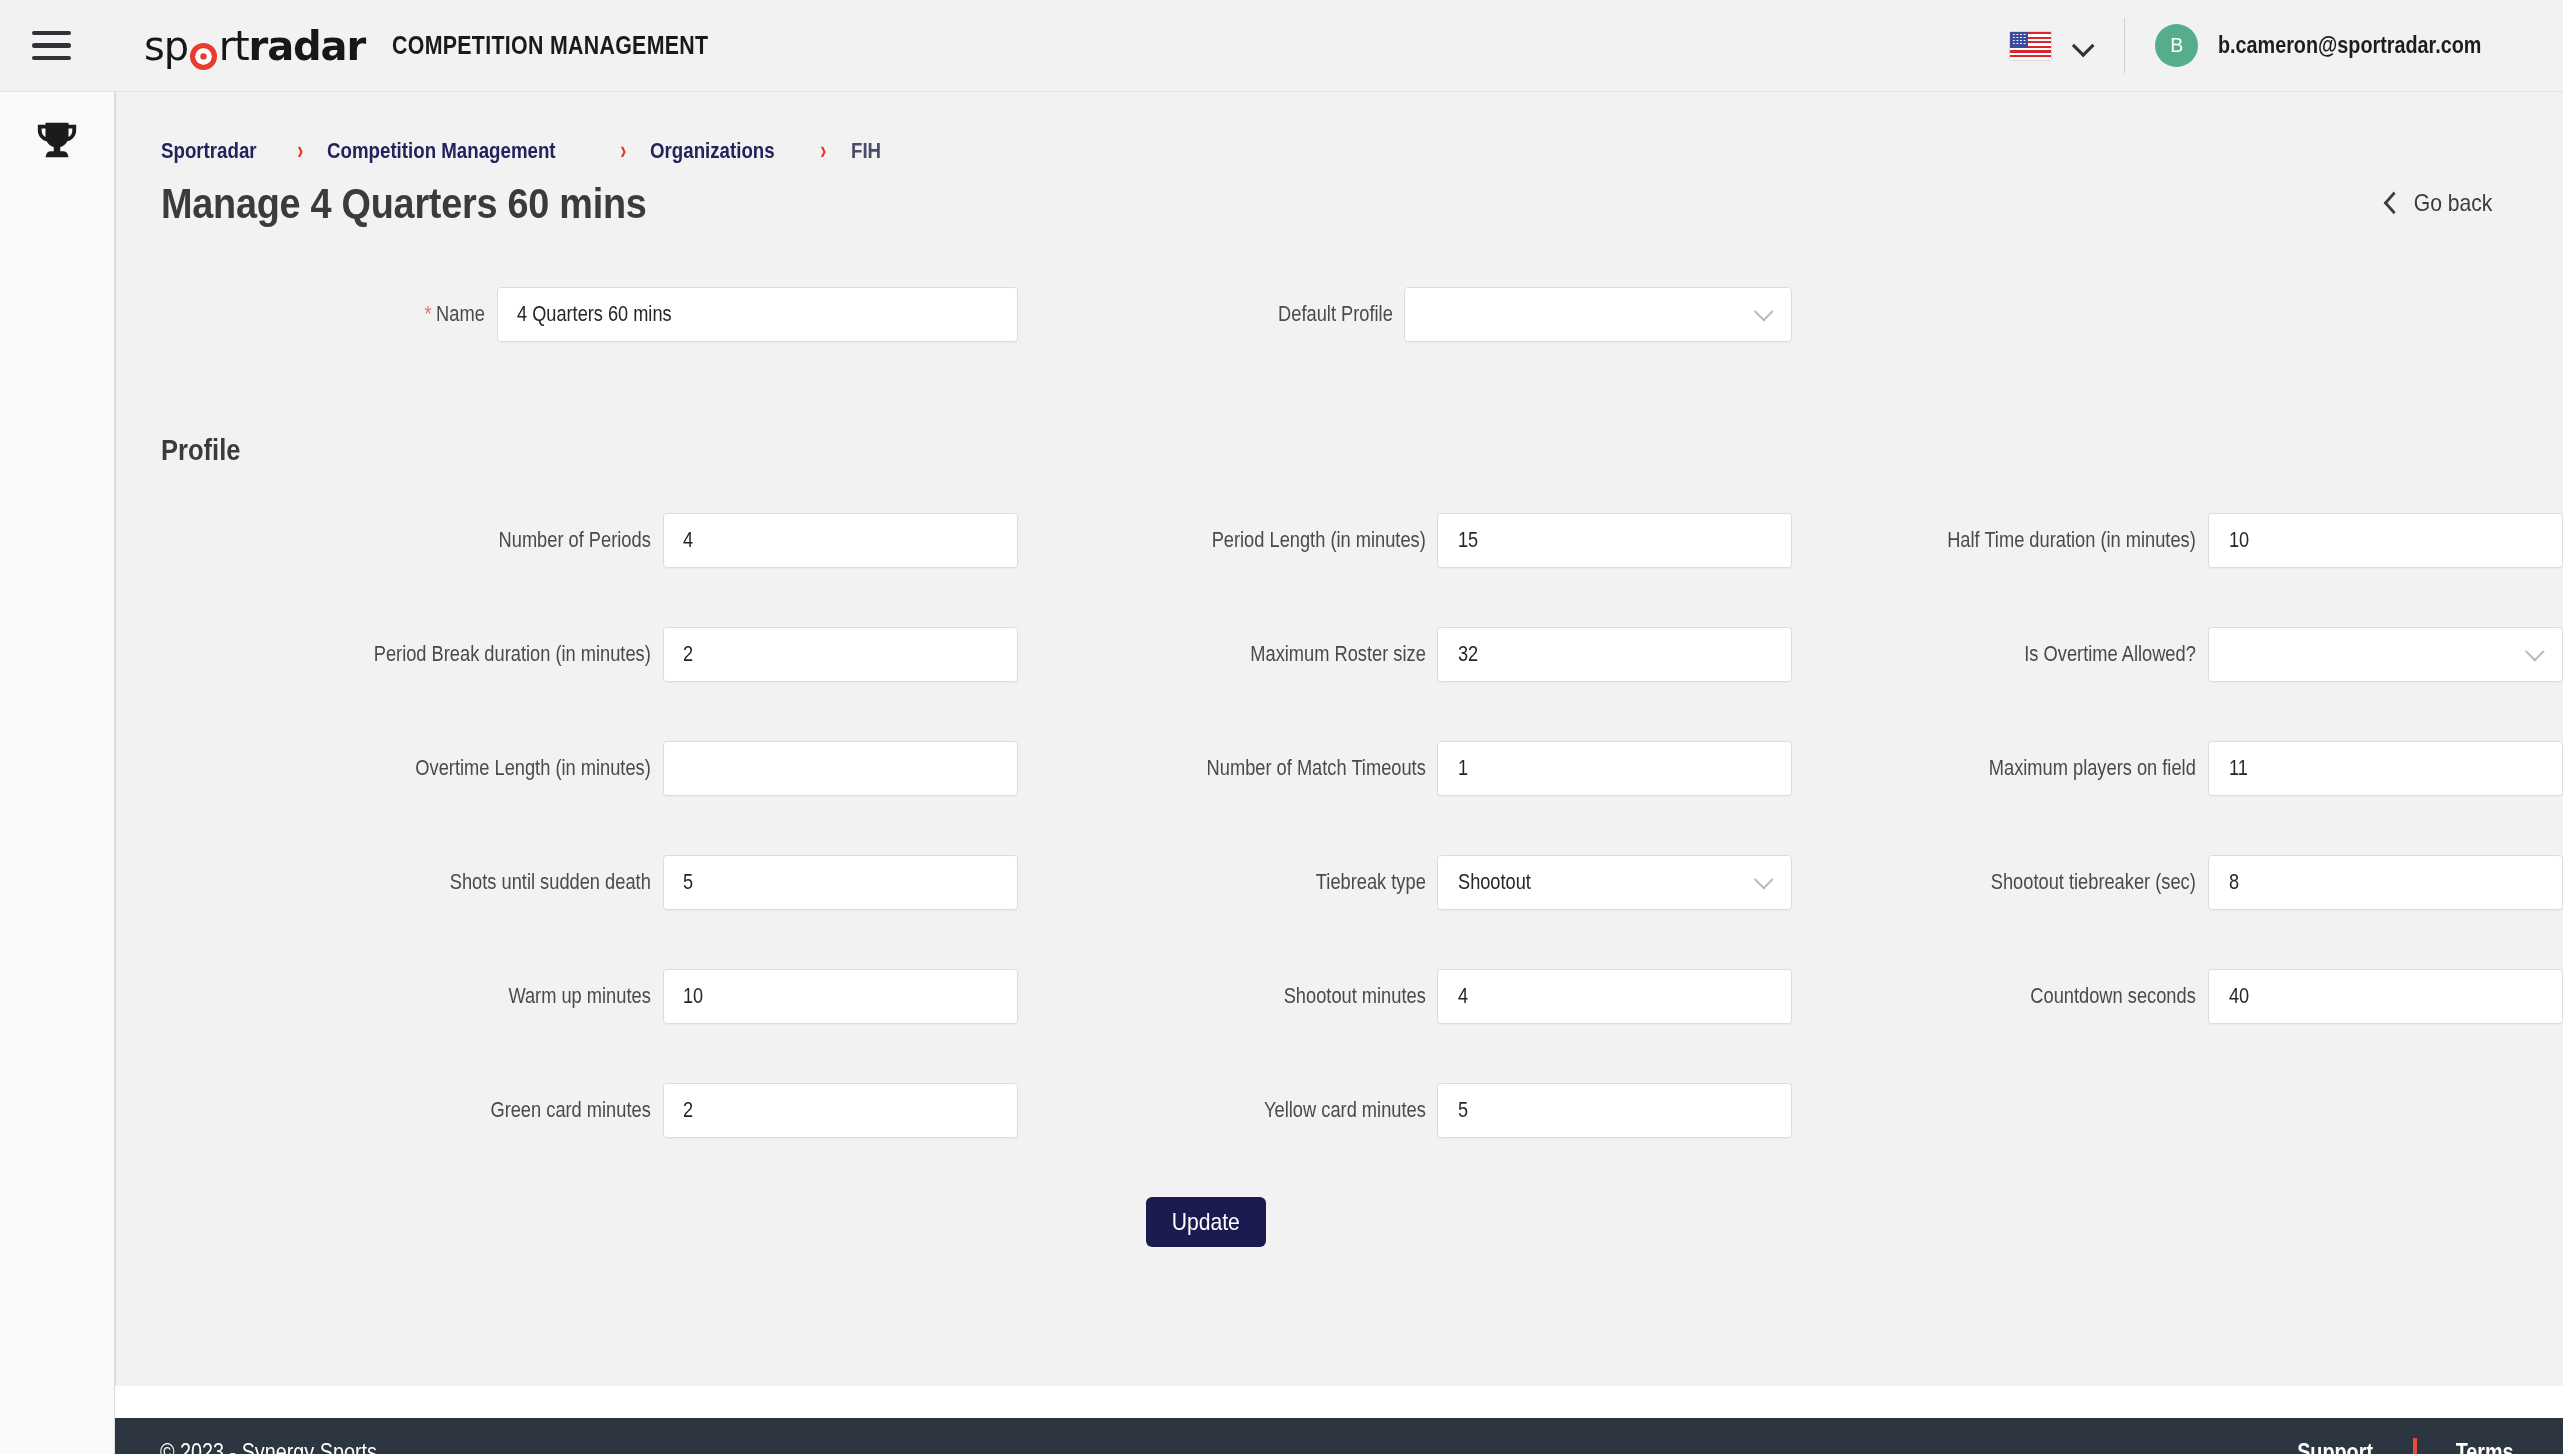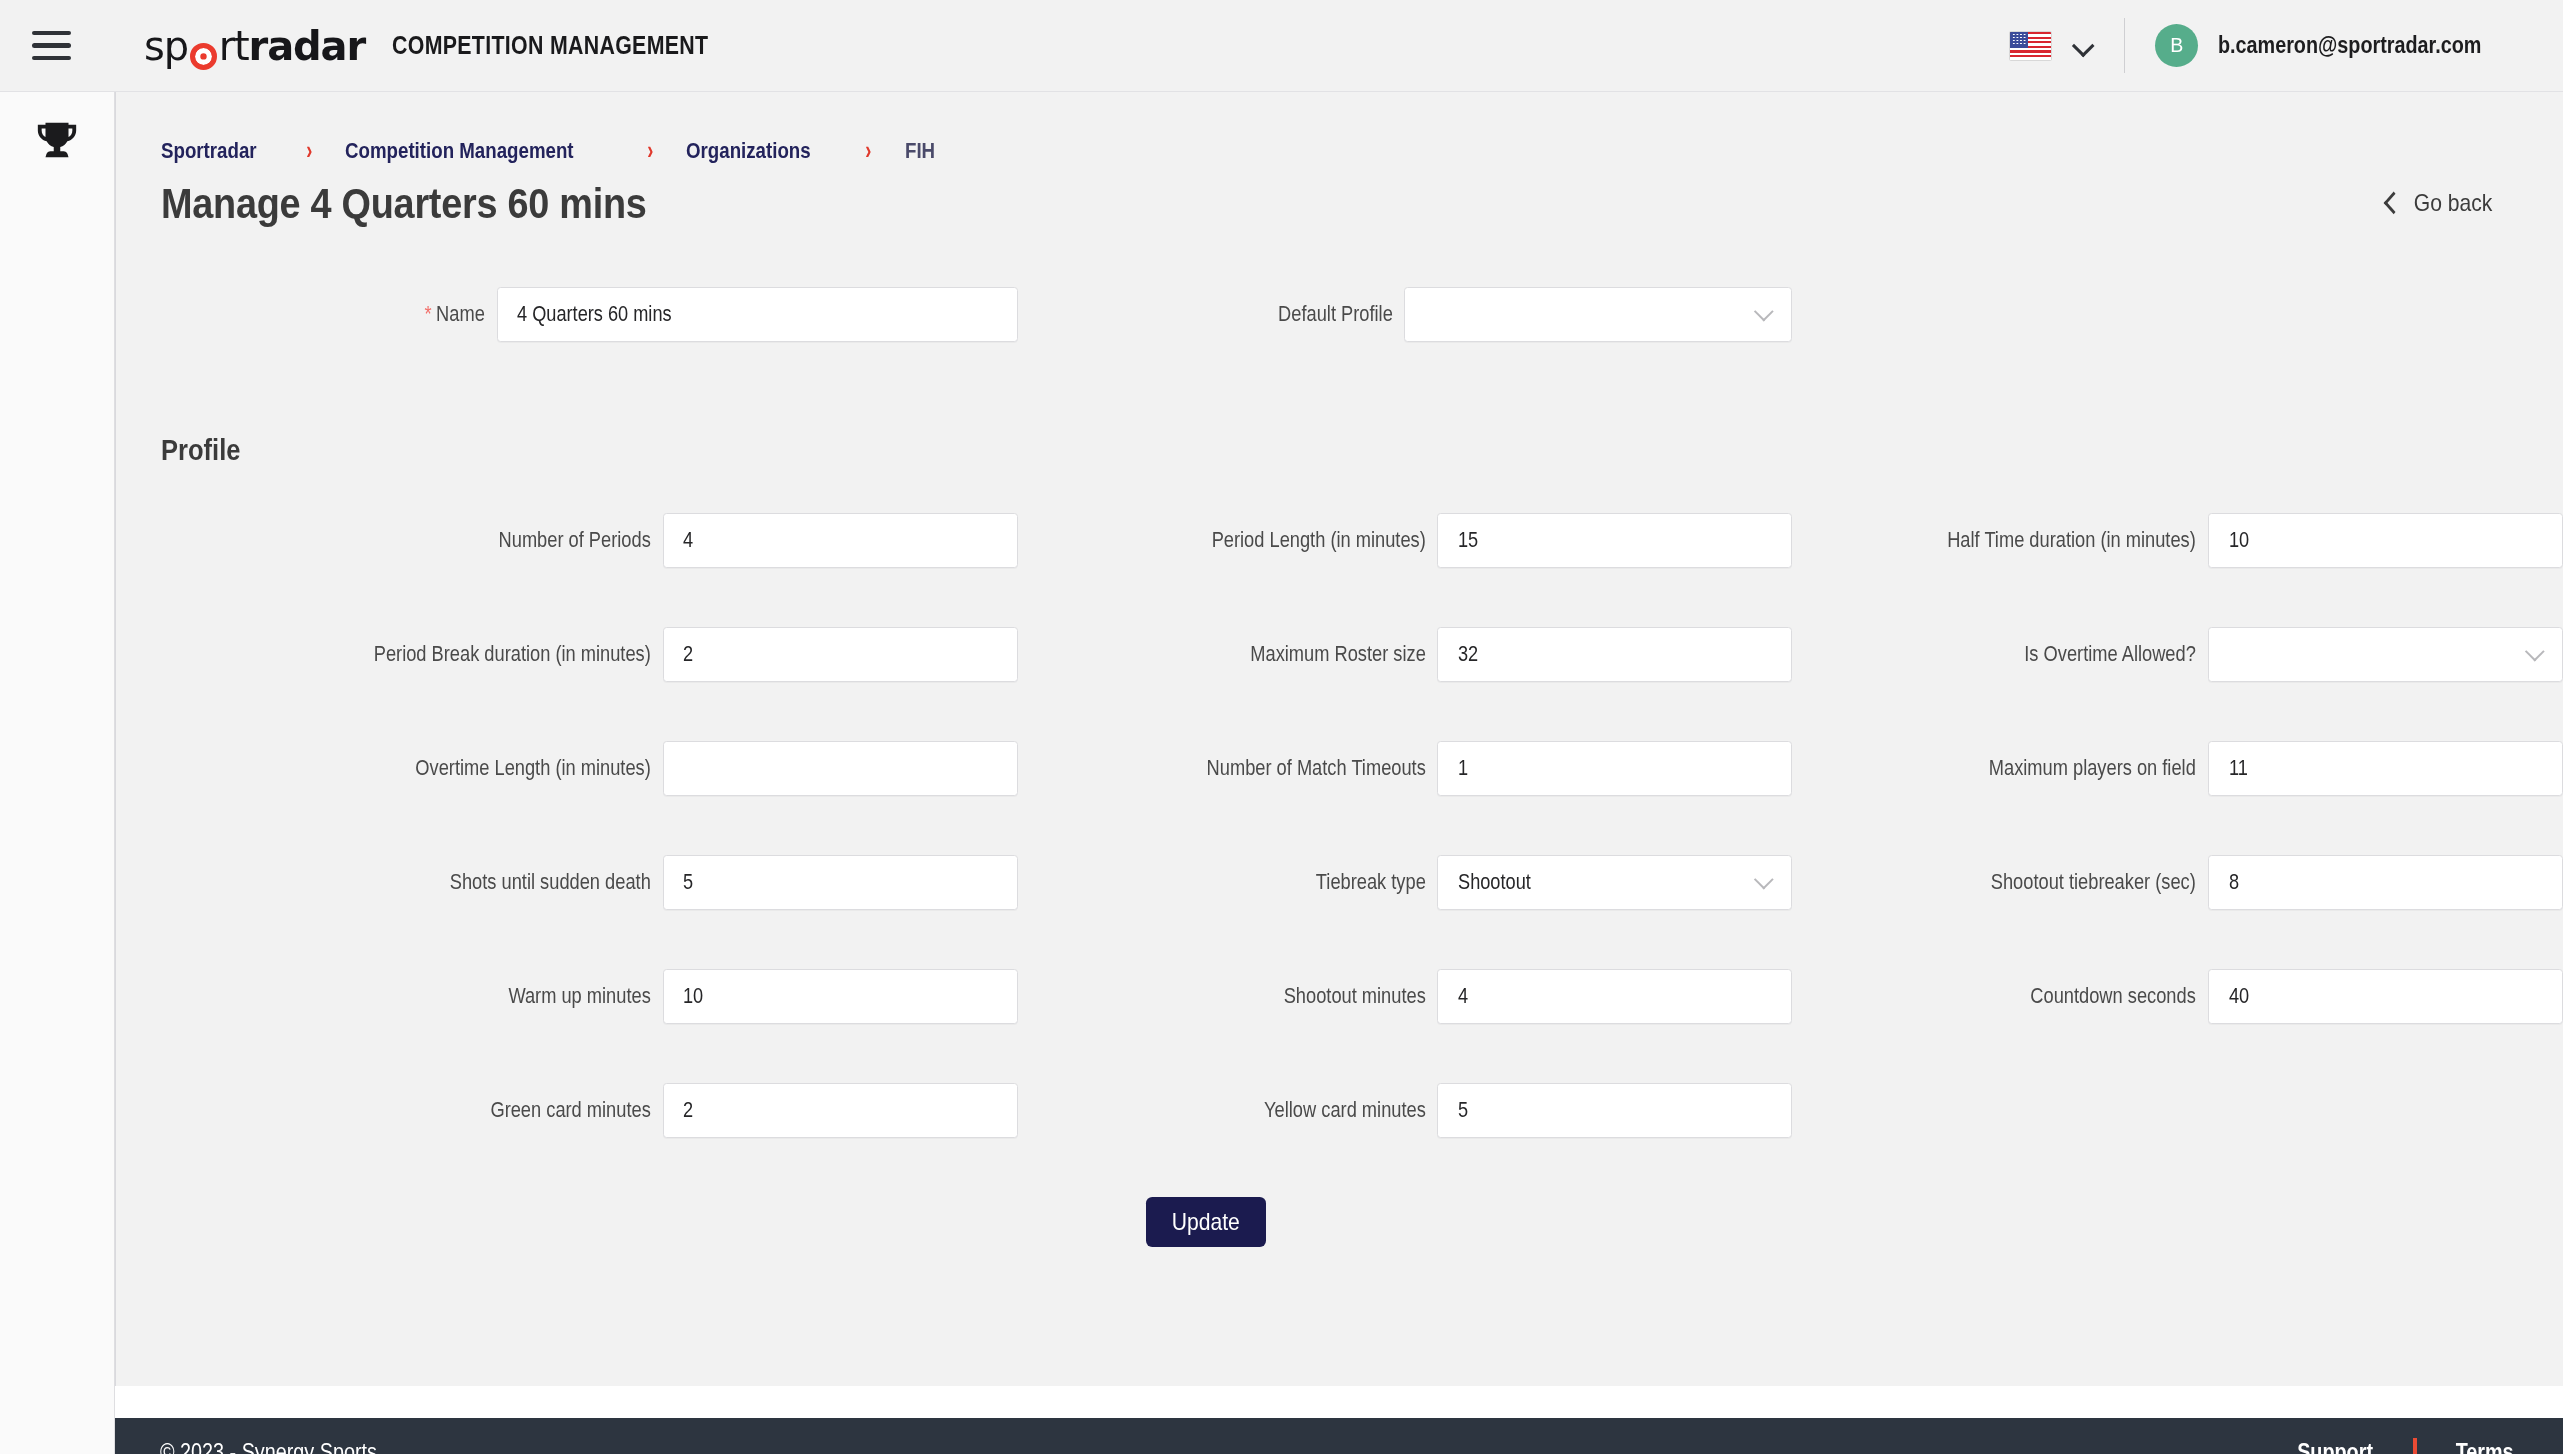--- a/index.html
+++ b/index.html
@@ -94,21 +94,21 @@
 
   
   .main {
     position: absolute; top: 92px; left: 115px;
     width: 2448px; height: 1294px; background: #f2f2f2;
     border-left: 0.9px solid #d9d9dd;
     overflow: hidden;
   }
 
   .breadcrumb {
-    display: flex; align-items: center; margin: 43px 0 0 45px; gap: 12px;
+    display: flex; align-items: center; margin: 43px 0 0 45px; gap: 3px;
   }
   .crumb {
     font-size: 22px; font-weight: 700; color: #23235c; cursor: pointer;
     transform: scaleX(0.85); transform-origin: left center; white-space: nowrap;
   }
   .crumb.last { color: #4a4a6a; cursor: default; font-weight: 700; }
   .crumb-sep {
     font-size: 26px; color: #e0392c; font-weight: 700; margin: 0 19.6px;
     transform: scaleX(0.7);
   }

